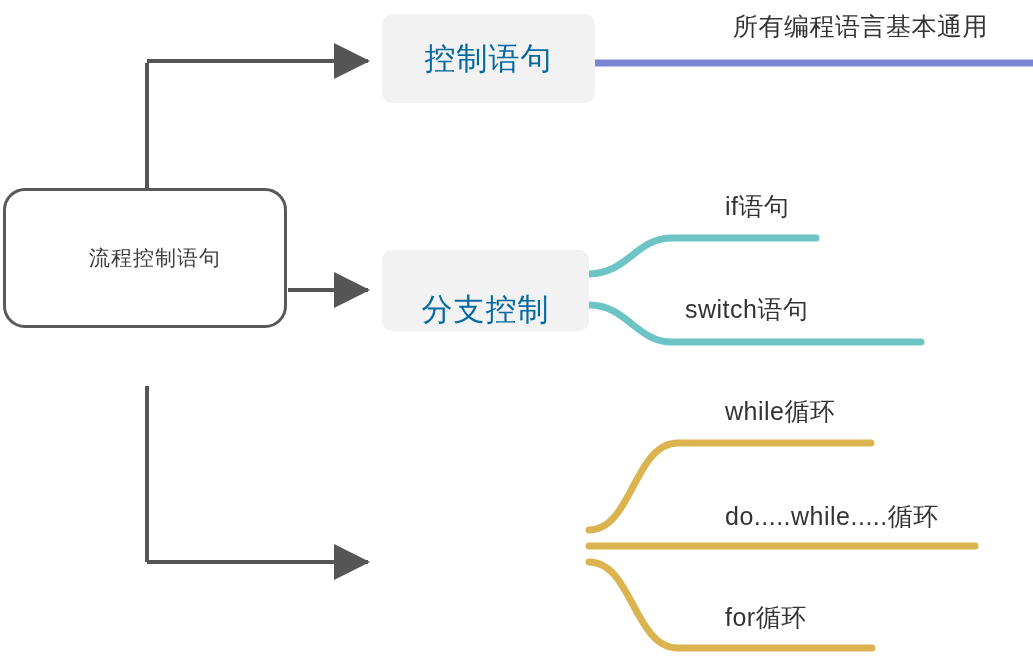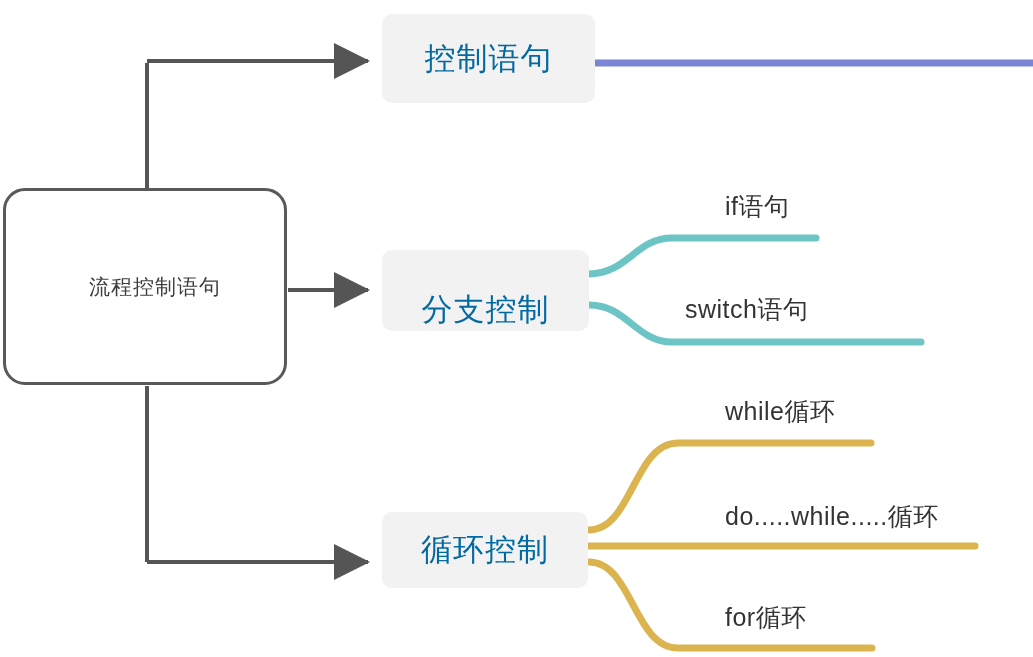--- a/index.html
+++ b/index.html
@@ -29,21 +29,21 @@
     display: flex;
     align-items: center;
     justify-content: center;
     box-sizing: border-box;
     color: #3c3c3c;
   }
   .root-node {
     left: 3px;
     top: 188px;
     width: 284px;
-    height: 197px;
+    height: 140px;
     border: 3px solid #595959;
     border-radius: 22px;
     background: #ffffff;
     font-size: 21px;
     letter-spacing: 1px;
     padding-left: 20px;
   }
   .branch-node {
     background: #f2f2f2;
     border-radius: 10px;
@@ -124,24 +124,22 @@
   </div>
 
   <div class="node branch-node node-control">
     <span>控制语句</span>
   </div>
 
   <div class="node branch-node node-branch">
     <span>分支控制</span>
   </div>
 
-  <div class="node branch-node node-loop">
-    <span>循环控制</span>
-  </div>
 
+  <div class="leaf-label lbl-common">所有编程语言基本通用</div>
 
   <div class="leaf-label lbl-if">if语句</div>
 
   <div class="leaf-label lbl-switch">switch语句</div>
 
   <div class="leaf-label lbl-while">while循环</div>
 
   <div class="leaf-label lbl-dowhile">do.....while.....循环</div>
 
   <div class="leaf-label lbl-for">for循环</div>

